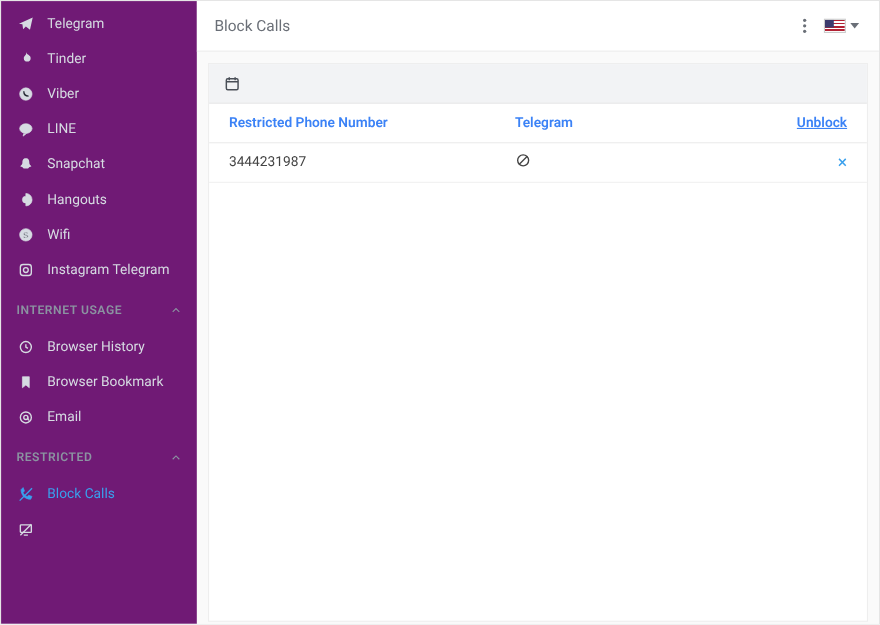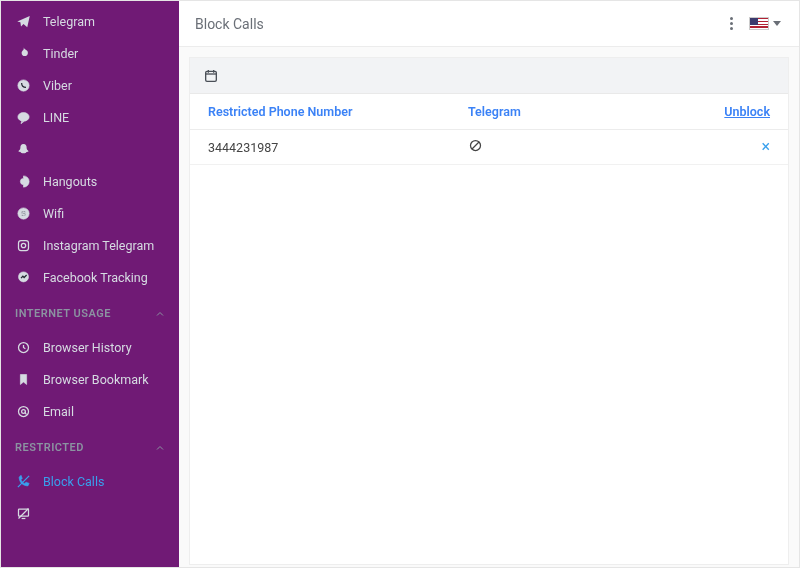--- a/index.html
+++ b/index.html
@@ -173,20 +173,21 @@
       </span>
       <span class="lbl">LINE</span>
     </div>
 
     <div class="side-item">
       <span class="icon">
         <svg viewBox="0 0 24 24" width="15" height="15">
             <path d="M12 3c4 0 5 3 5 6 0 4 3 4 3 6-2 1-3 0-4 2-1 1-3 1-4 1s-3 0-4-1c-1-2-2-1-4-2 0-2 3-2 3-6 0-3 1-6 5-6z" fill="currentColor" stroke="none"></path>
           </svg>
       </span>
+      <span class="lbl">Snapchat</span>
     </div>
 
     <div class="side-item">
       <span class="icon">
         <svg viewBox="0 0 24 24" width="15" height="15">
             <path d="M12 3a9 9 0 0 1 9 9c0 5-4 9-9 9l0-4a5 5 0 1 1 0-10z" fill="currentColor"></path>
           </svg>
       </span>
       <span class="lbl">Hangouts</span>
     </div>
@@ -204,29 +205,20 @@
     <div class="side-item">
       <span class="icon">
         <svg viewBox="0 0 24 24" width="15" height="15">
             <rect x="4" y="4" width="16" height="16" rx="4" fill="none" stroke="currentColor" stroke-width="2"></rect>
             <circle cx="12" cy="12" r="3.5" fill="none" stroke="currentColor" stroke-width="2"></circle>
           </svg>
       </span>
       <span class="lbl">Instagram Telegram</span>
     </div>
 
-    <div class="side-item">
-      <span class="icon">
-        <svg viewBox="0 0 24 24" width="15" height="15">
-            <circle cx="12" cy="11" r="8" fill="currentColor"></circle>
-            <path d="M8 13l3-3 2 2 4-4" stroke="#252a34" stroke-width="2" fill="none"></path>
-          </svg>
-      </span>
-      <span class="lbl">Facebook Tracking</span>
-    </div>
 
     <div class="side-section">
       <span>INTERNET USAGE</span>
       <span class="chev">
         <svg viewBox="0 0 24 24" width="12" height="12">
             <path d="M6 15l6-6 6 6" fill="none" stroke="currentColor" stroke-width="2"></path>
           </svg>
       </span>
     </div>
 

